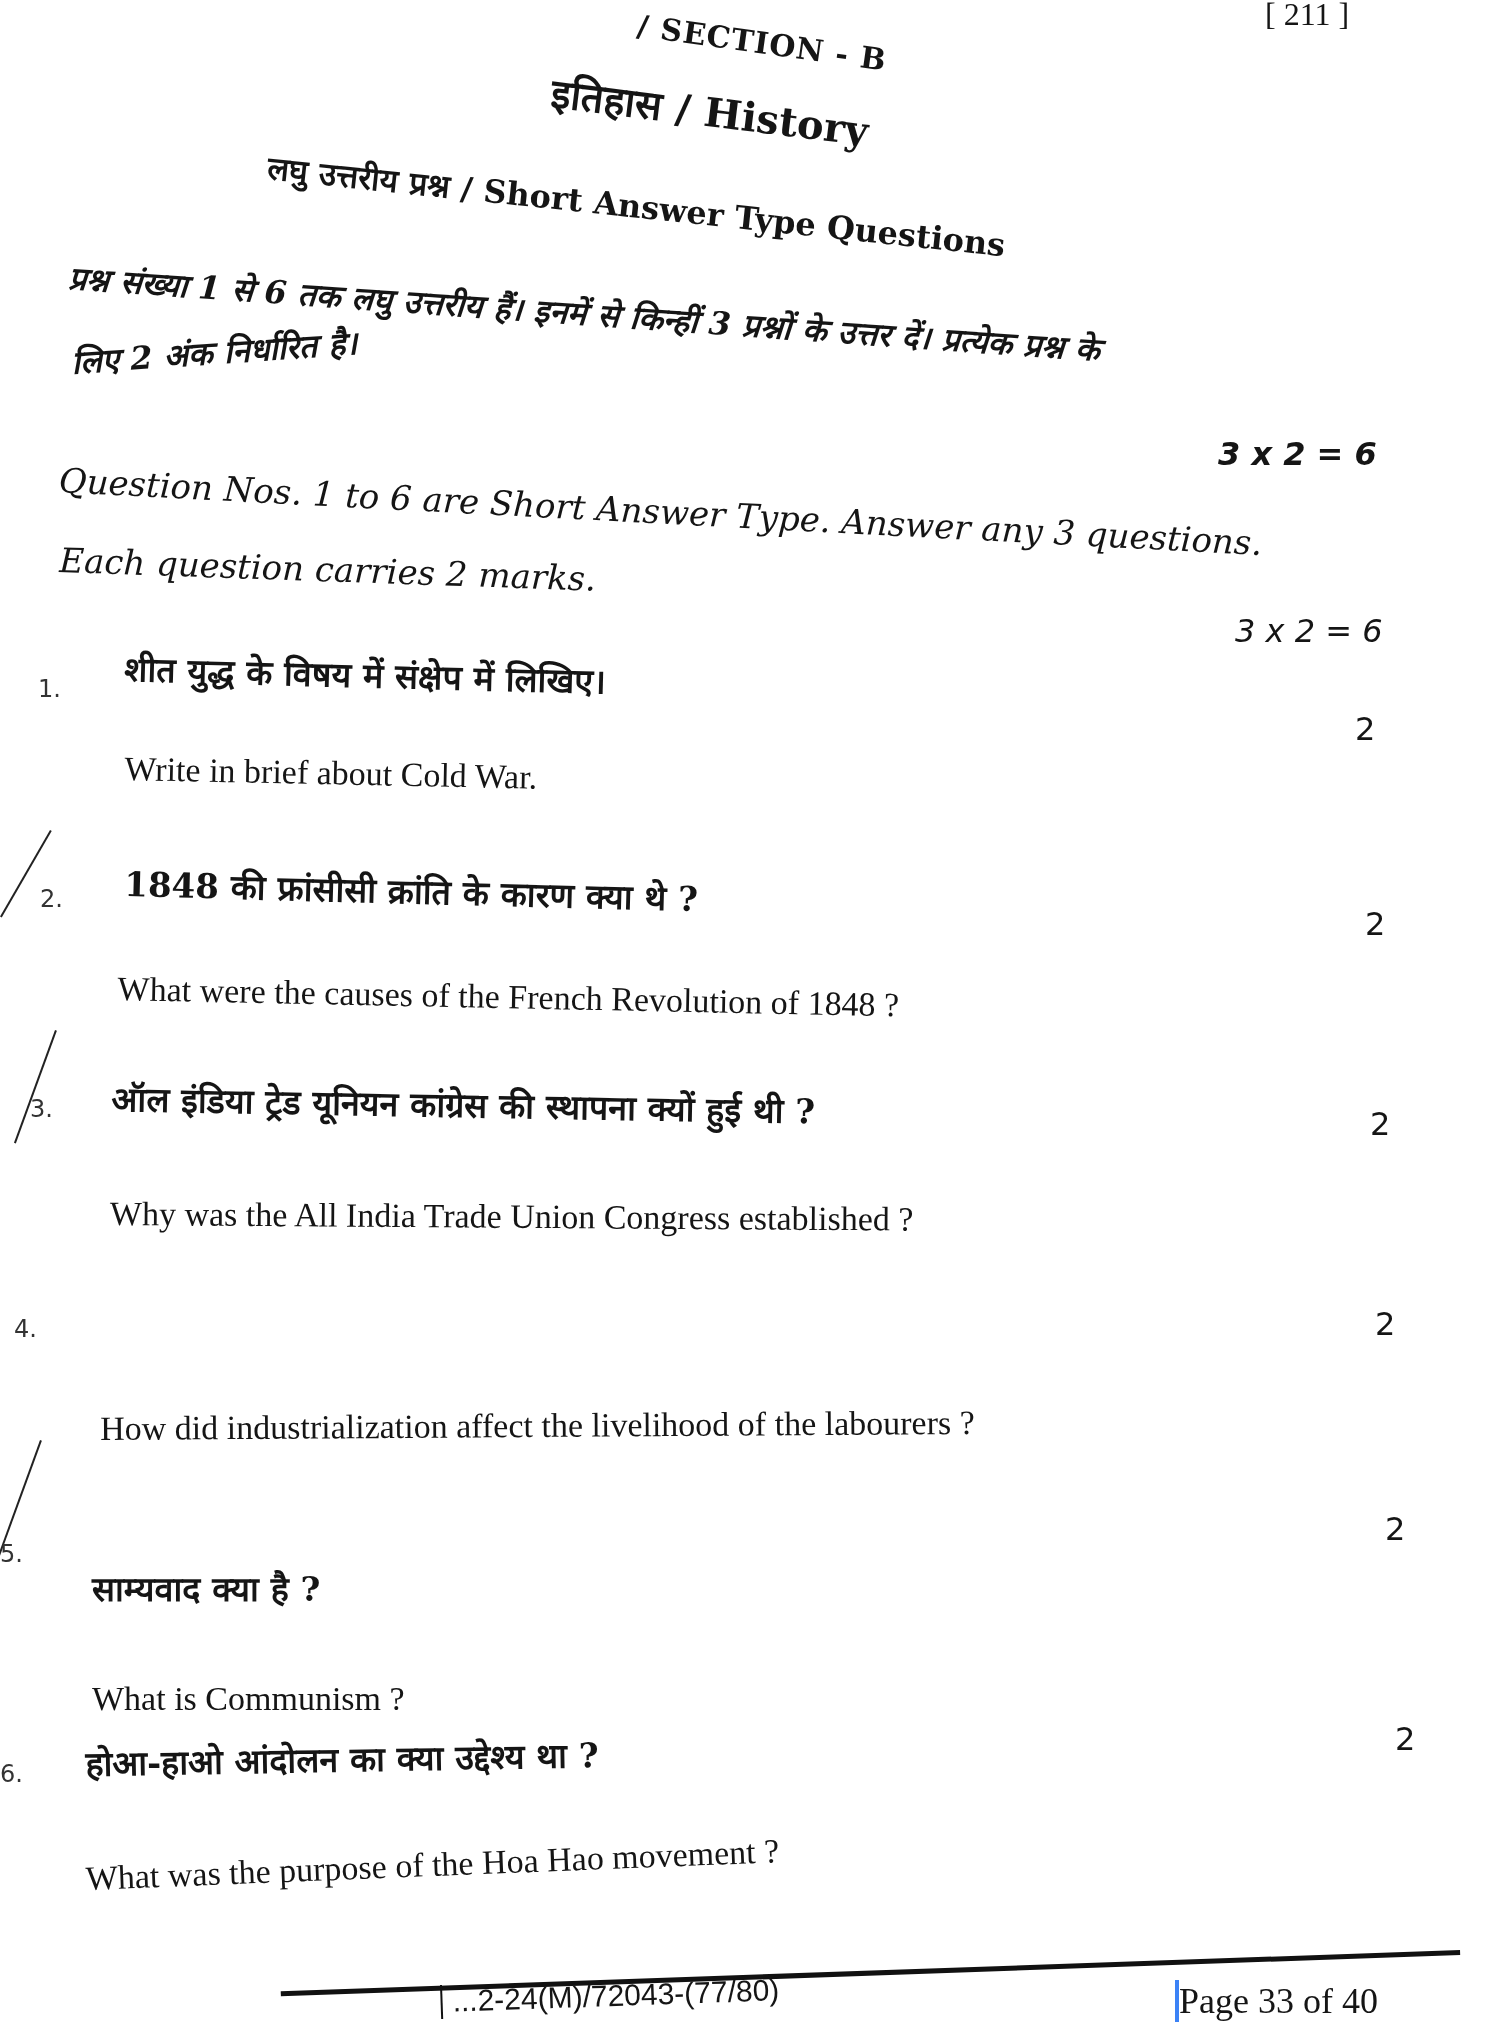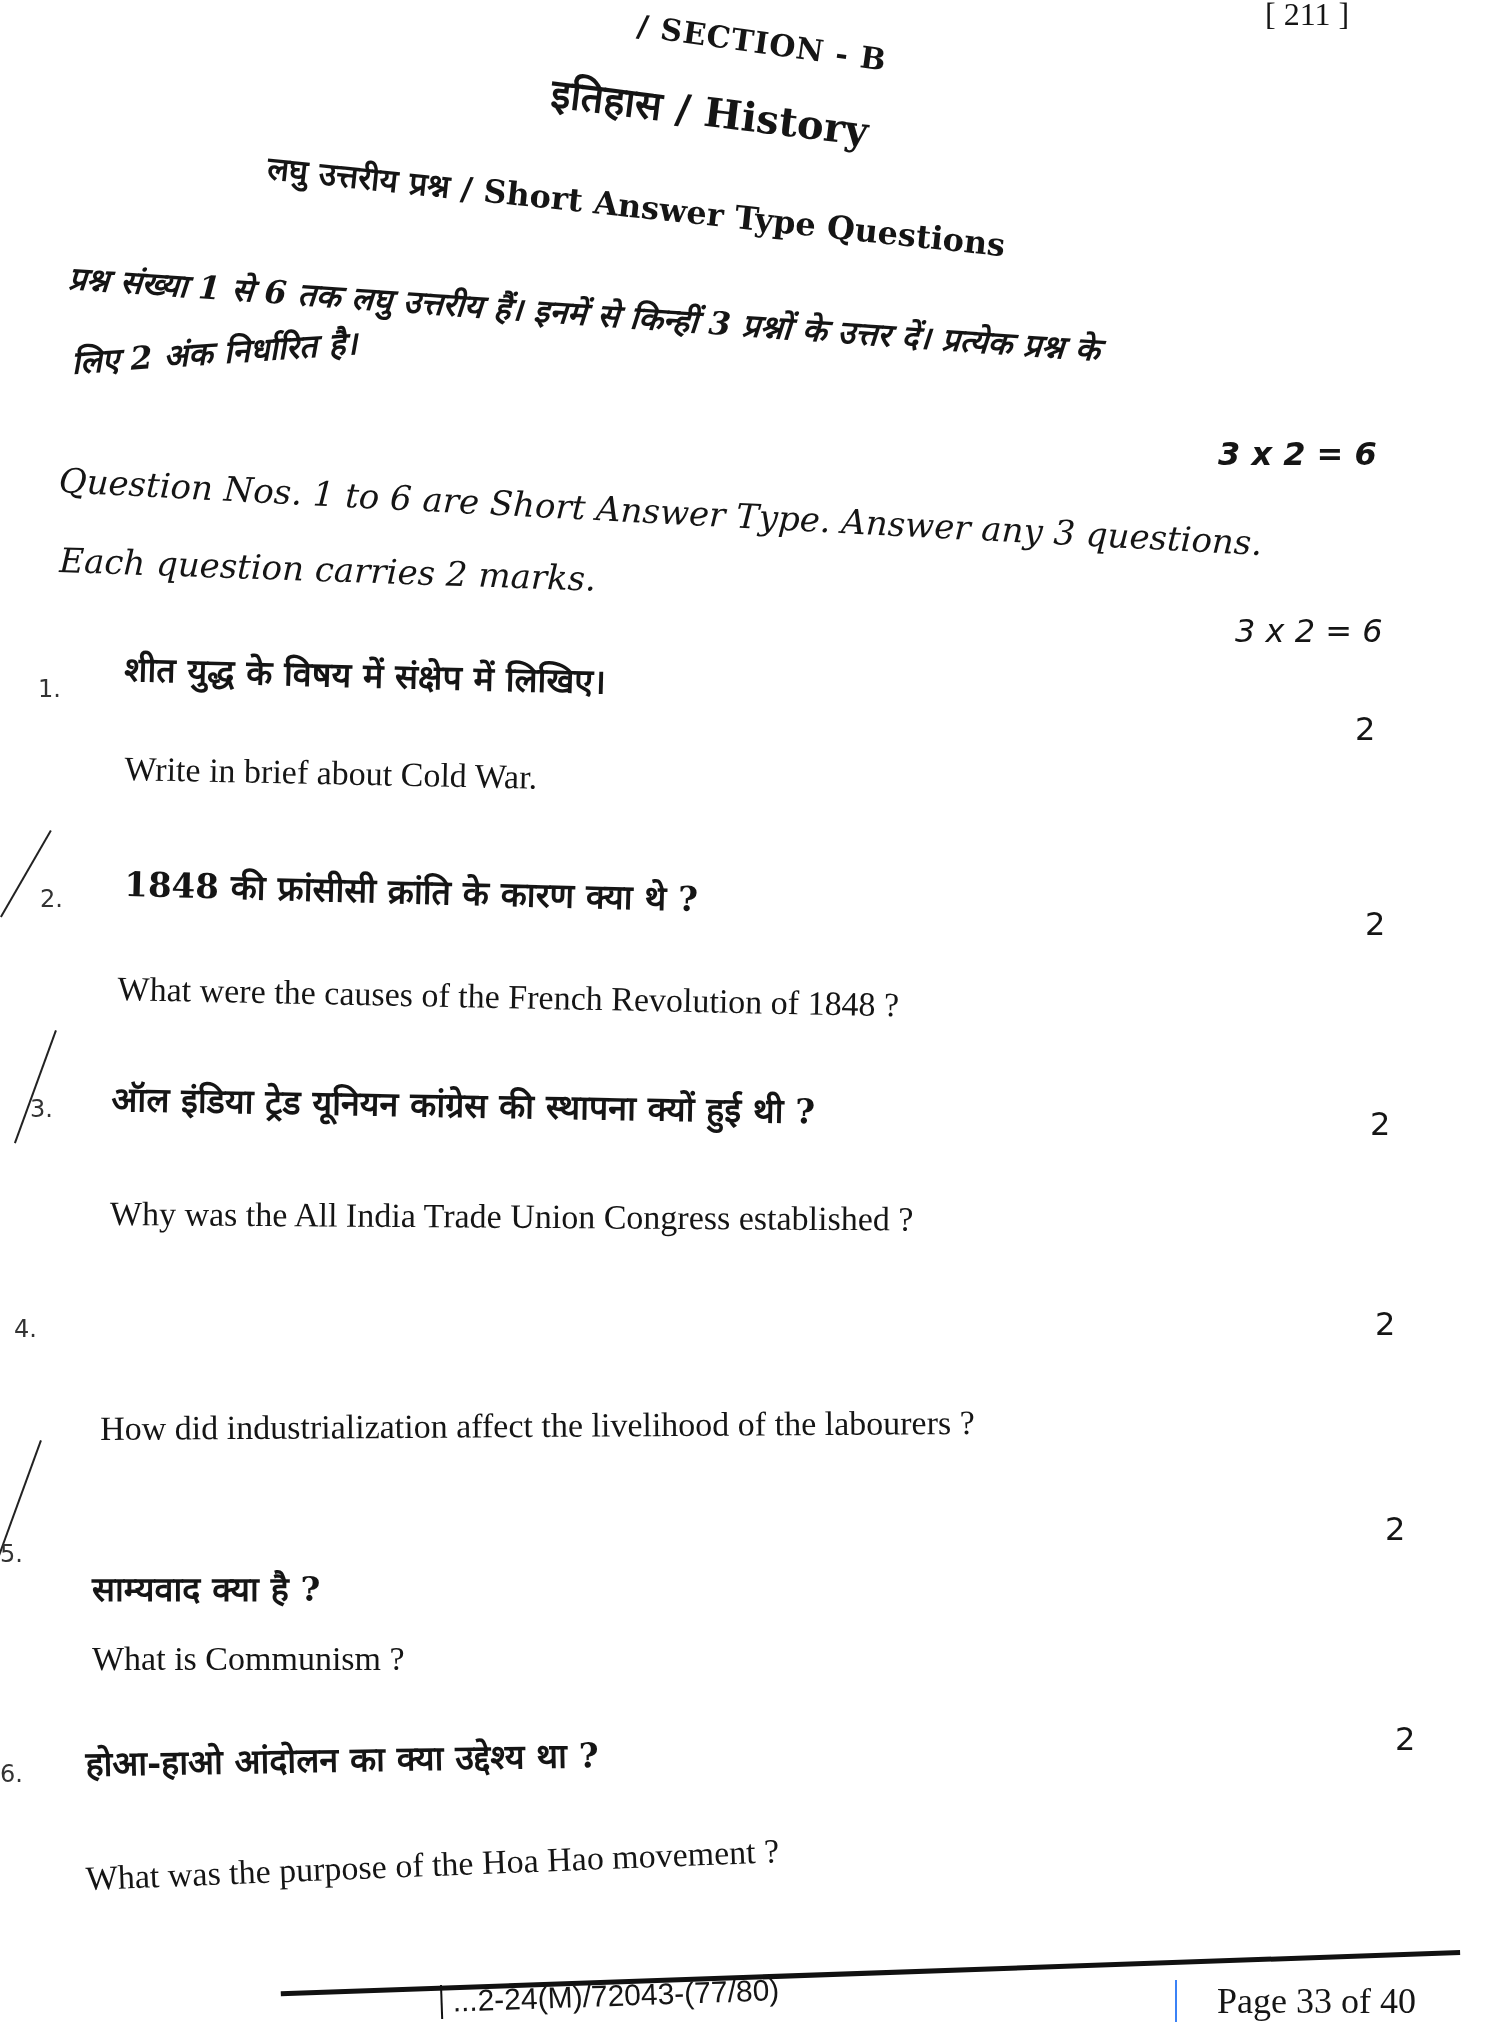--- a/index.html
+++ b/index.html
@@ -21,21 +21,21 @@
   .instr-en-1 { left: 60px; top: 460px; font-size: 34px; font-style: italic; transform: rotate(3deg); transform-origin: left top; }
   .instr-en-2 { left: 60px; top: 540px; font-size: 34px; font-style: italic; transform: rotate(2deg); transform-origin: left top; }
   .marks-sec { left: 1235px; top: 612px; font-size: 32px; font-style: italic; font-family: "DejaVu Sans", sans-serif; }
   .q-num { font-size: 24px; color: #333; font-family: "DejaVu Sans", sans-serif; }
   .q-hi { font-size: 34px; font-weight: bold; }
   .q-en { font-size: 34px; font-family: "Liberation Serif", serif; }
   .q-marks { font-size: 32px; font-family: "DejaVu Sans", sans-serif; }
   .tick { position: absolute; width: 2px; background: #222; transform-origin: top left; }
   .footer-line { position: absolute; left: 280px; top: 1950px; width: 1180px; height: 5px; background: #111; transform: rotate(-2deg); transform-origin: right top; }
   .footer-code { left: 440px; top: 1985px; font-size: 30px; font-family: "Liberation Sans", sans-serif; border-left: 2px solid #111; padding-left: 10px; transform: rotate(-2deg); transform-origin: left top; }
-  .footer-page { left: 1175px; top: 1980px; font-size: 36px; font-family: "Liberation Serif", serif; border-left: 2px solid #3b82f6; padding-left: 40px; }
+  .footer-page { left: 1175px; top: 1980px; font-size: 36px; font-family: "Liberation Serif", serif; border-left: 4px solid #3b82f6; }
 </style>
 </head>
 <body>
 
 <div class="page">
 
   <div class="abs hdr-section">/ SECTION - B</div>
   <div class="abs hdr-code">[ 211 ]</div>
   <div class="abs hdr-subject">इतिहास / History</div>
   <div class="abs hdr-type">लघु उत्तरीय प्रश्न / Short Answer Type Questions</div>
@@ -65,21 +65,21 @@
   <div class="abs q-en" style="left:110px; top:1195px; transform:rotate(0.4deg); transform-origin:left top;">Why was the All India Trade Union Congress established ?</div>
 
   <div class="abs q-num" style="left:14px; top:1315px;">4.</div>
   <div class="abs q-marks" style="left:1375px; top:1305px;">2</div>
   <div class="abs q-en" style="left:100px; top:1410px; transform:rotate(-0.4deg); transform-origin:left top;">How did industrialization affect the livelihood of the labourers ?</div>
 
   <div class="tick" style="left:40px; top:1440px; height:160px; transform:rotate(20deg);"></div>
   <div class="abs q-num" style="left:0px; top:1540px;">5.</div>
   <div class="abs q-hi" style="left:92px; top:1565px;">साम्यवाद क्या है ?</div>
   <div class="abs q-marks" style="left:1385px; top:1510px;">2</div>
-  <div class="abs q-en" style="left:92px; top:1640px;">What is Communism ?</div>
+  <div class="abs q-en" style="left:92px; top:1680px;">What is Communism ?</div>
 
   <div class="abs q-num" style="left:0px; top:1760px;">6.</div>
   <div class="abs q-hi" style="left:85px; top:1740px; transform:rotate(-1deg); transform-origin:left top;">होआ-हाओ आंदोलन का क्या उद्देश्य था ?</div>
   <div class="abs q-marks" style="left:1395px; top:1720px;">2</div>
   <div class="abs q-en" style="left:85px; top:1860px; transform:rotate(-2.3deg); transform-origin:left top;">What was the purpose of the Hoa Hao movement ?</div>
 
   <div class="footer-line"></div>
   <div class="abs footer-code">...2-24(M)/72043-(77/80)</div>
   <div class="abs footer-page">Page 33 of 40</div>
 </div>

